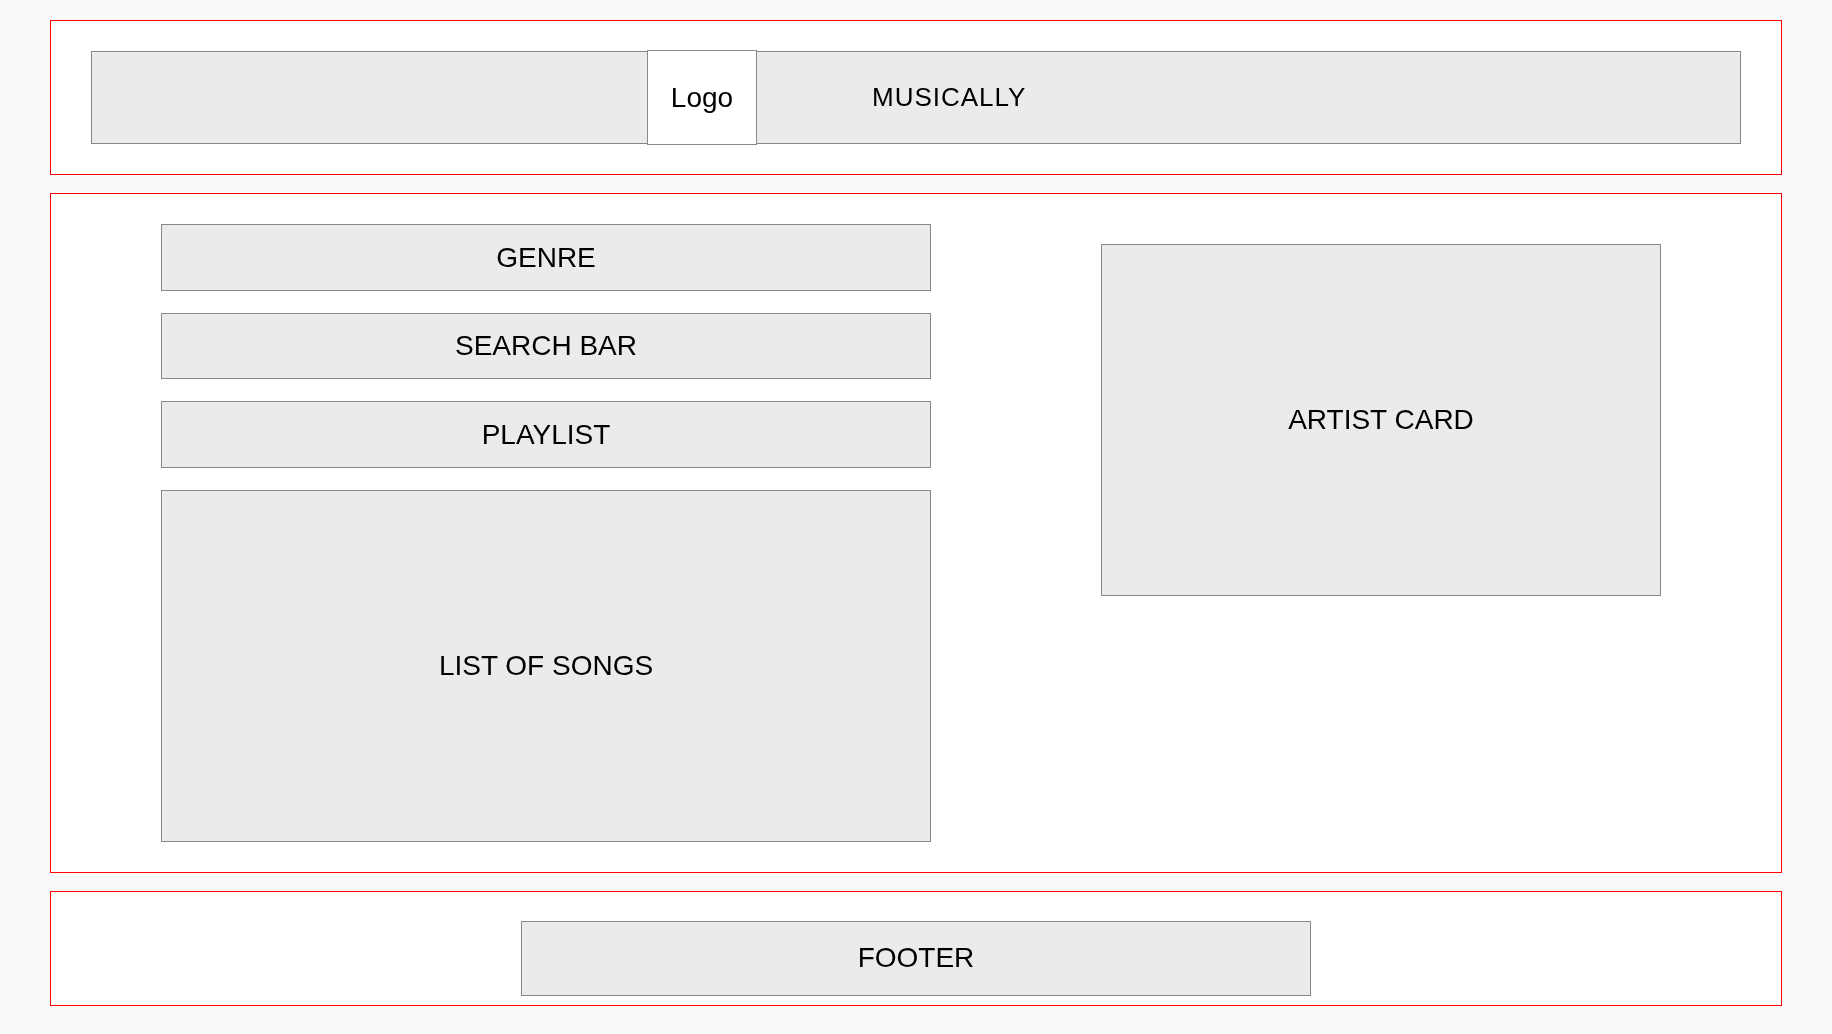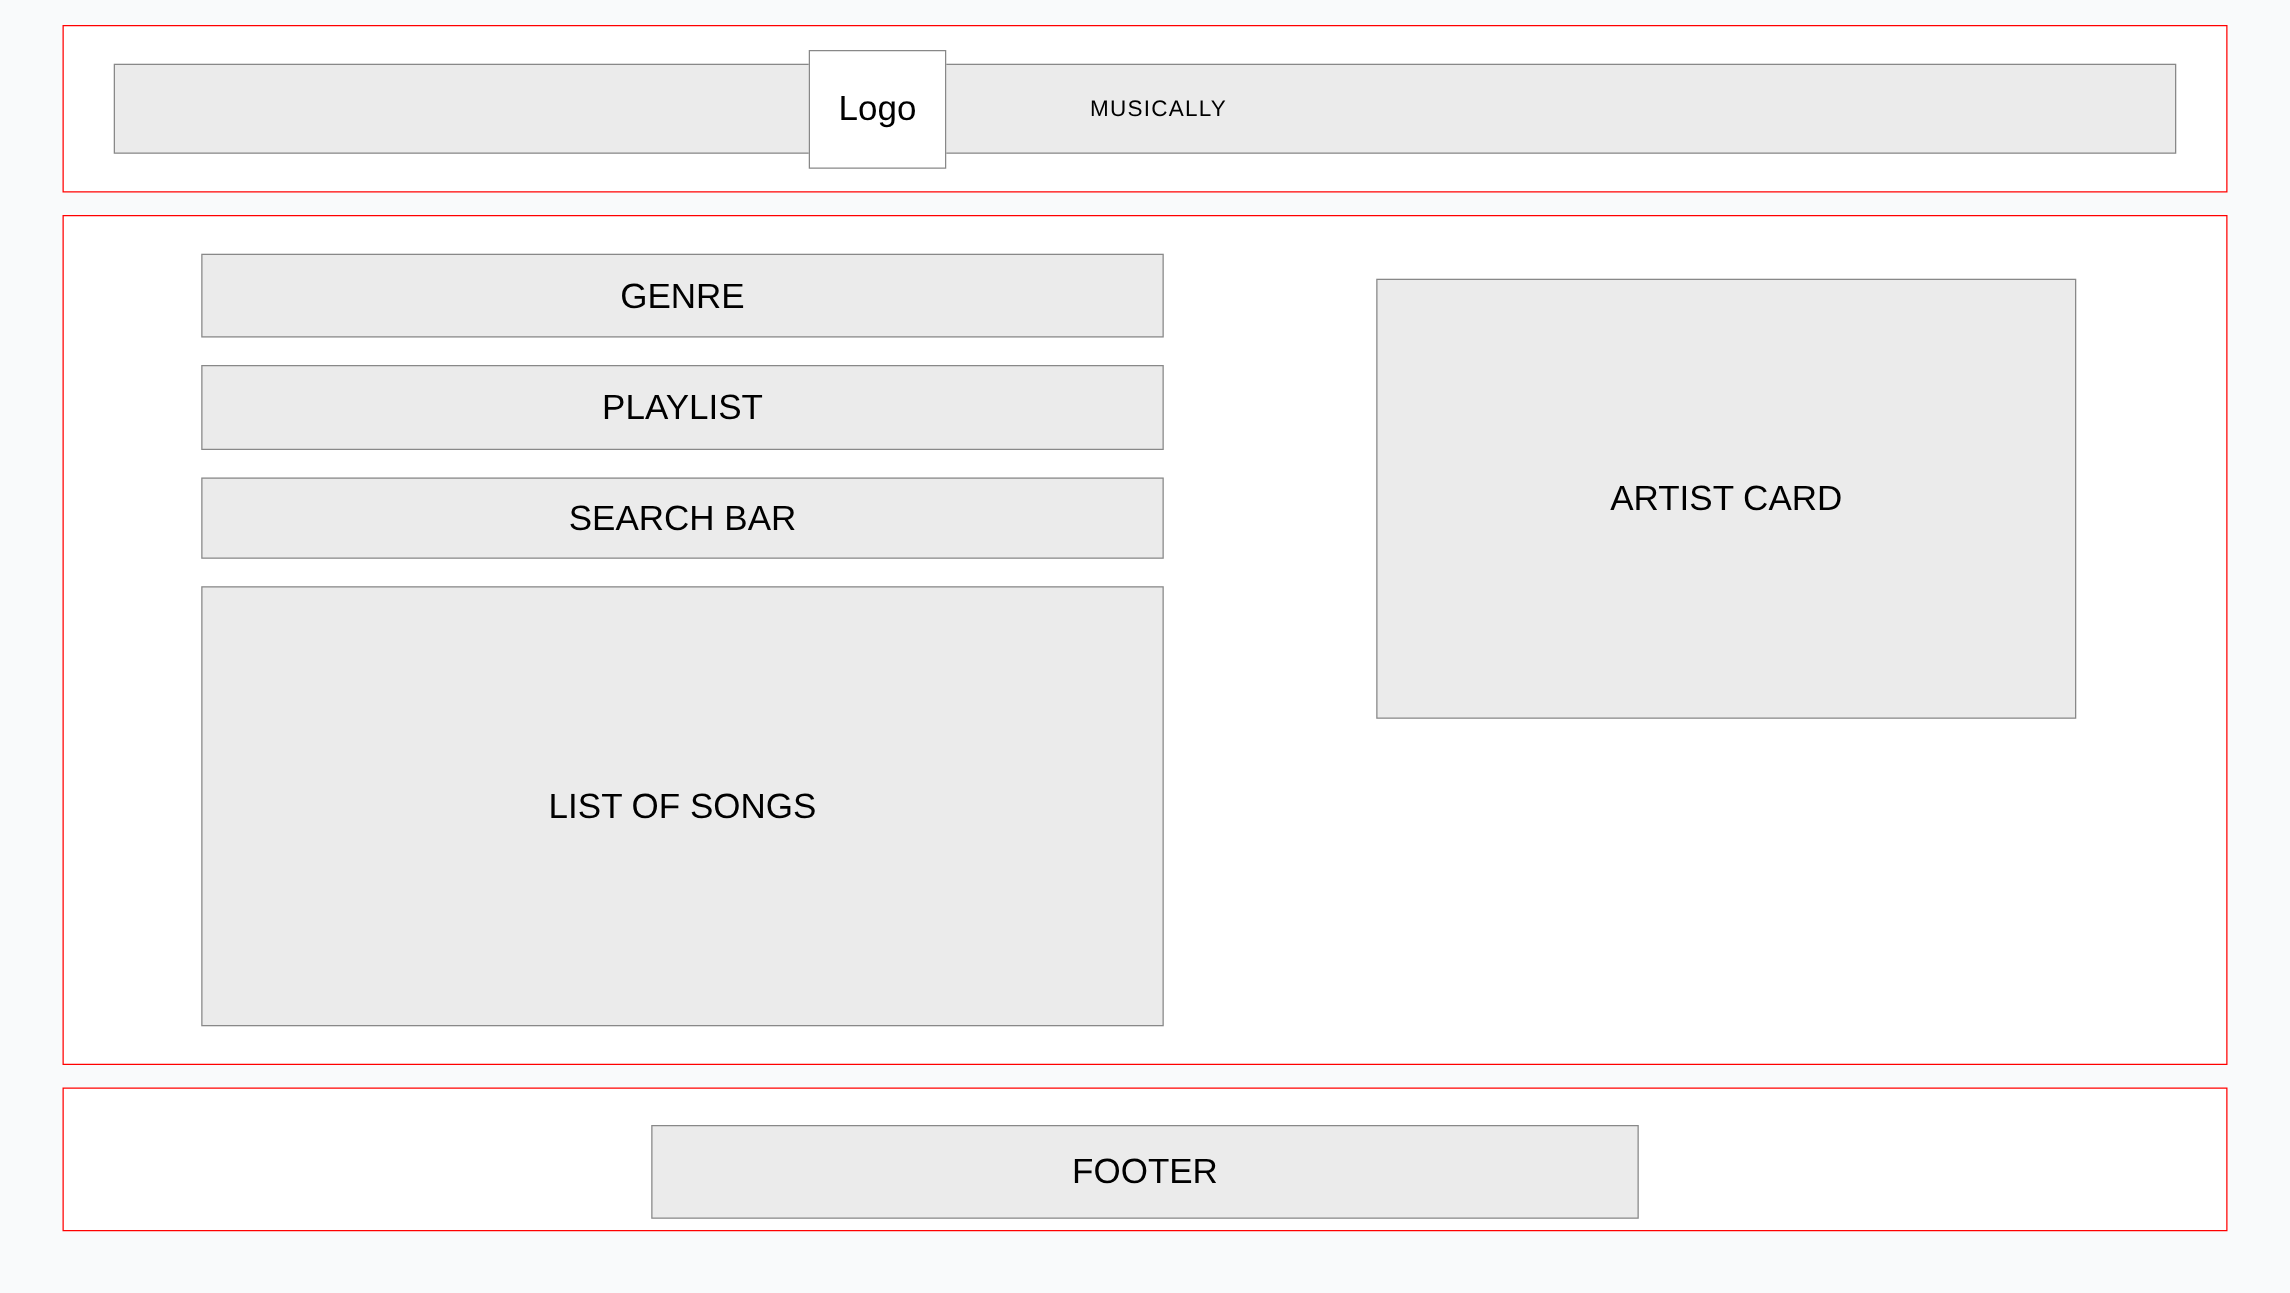--- a/index.html
+++ b/index.html
@@ -13,21 +13,21 @@
       width: 1832px;
       height: 1034px;
       padding: 20px 50px;
     }
     .section {
       border: 1px solid #ff0000;
       background: #ffffff;
       margin-bottom: 18px;
     }
     .header-section {
-      height: 134px;
+      height: 155px;
       display: flex;
       align-items: center;
       justify-content: center;
       padding: 30px 40px;
     }
     .header-bar {
       width: 100%;
       height: 100%;
       background: #ebebeb;
       border: 1px solid #888;
@@ -43,21 +43,21 @@
       background: #ffffff;
       border: 1px solid #888;
       display: flex;
       align-items: center;
       justify-content: center;
       font-size: 28px;
       position: absolute;
       left: 555px;
     }
     .app-title {
-      font-size: 18px;
+      font-size: 26px;
       letter-spacing: 1px;
       position: absolute;
       left: 780px;
     }
     .main-section {
       height: 680px;
       display: flex;
       padding: 30px 90px 30px 90px;
       gap: 170px;
     }
@@ -129,25 +129,25 @@
     </div>
     <span class="app-title">MUSICALLY</span>
   </div>
 </div>
 
 <div class="section main-section">
   <div class="left-col">
     <div class="panel panel-short">
       <span>GENRE</span>
     </div>
+    <div class="panel panel-search">
+      <span>SEARCH BAR</span>
+    </div>
     <div class="panel panel-short">
       <span>PLAYLIST</span>
-    </div>
-    <div class="panel panel-search">
-      <span>SEARCH BAR</span>
     </div>
     <div class="panel panel-songs">
       <span>LIST OF SONGS</span>
     </div>
   </div>
   <div class="right-col">
     <div class="artist-card">
       <span>ARTIST CARD</span>
     </div>
   </div>

